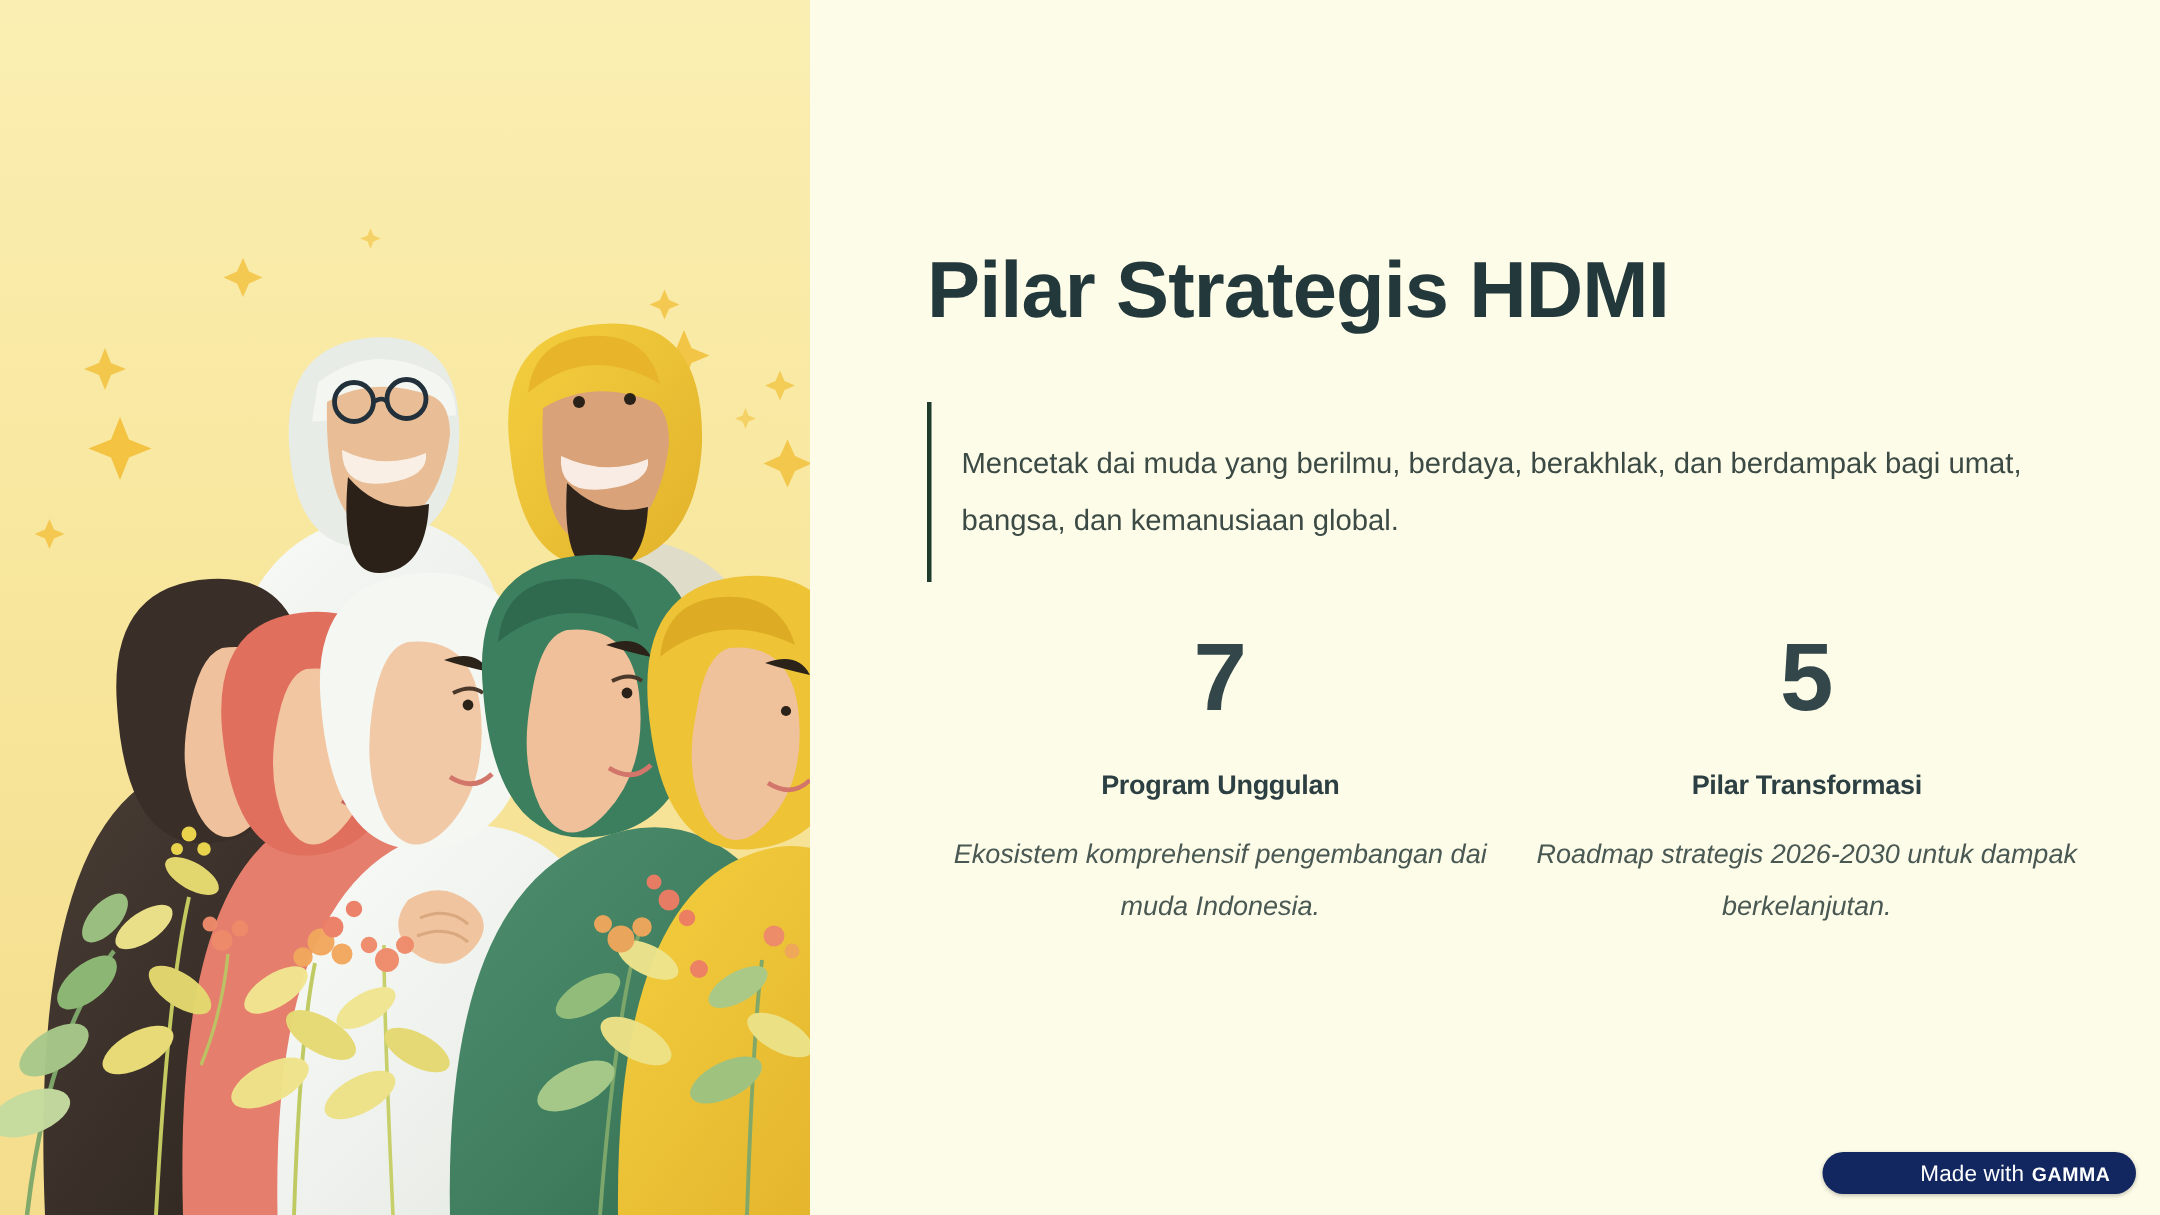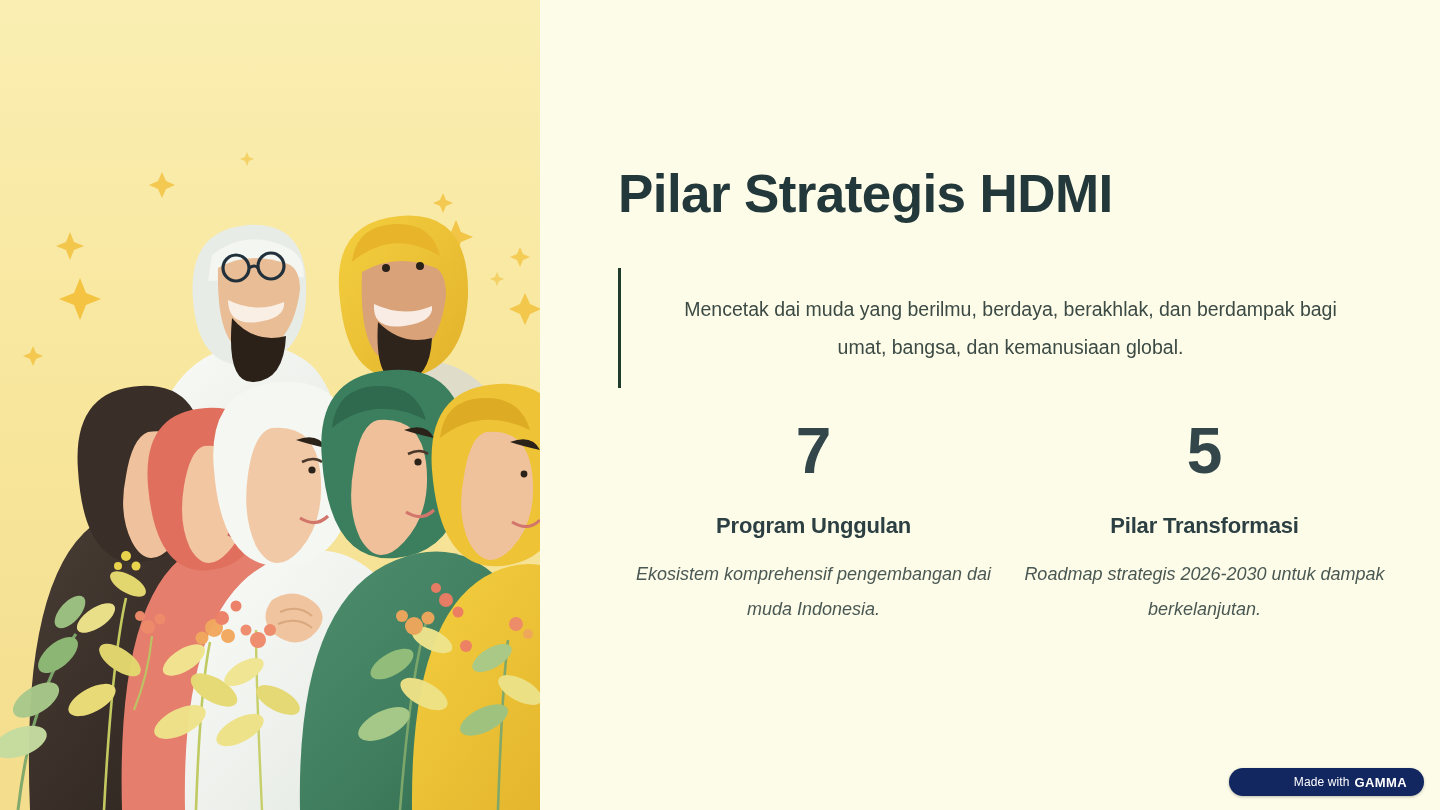--- a/index.html
+++ b/index.html
@@ -44,22 +44,21 @@
     color:#23383A;
     white-space:nowrap;
     font-family:"Liberation Sans", sans-serif;
   }
 
   .quote-block {
     position:absolute;
     left:78px; top:268px;
     width:730px;
     border-left:3px solid #1E3B2C;
-    padding:22px 0 22px 52px;
-    text-align:center;
+    padding:22px 0 22px 20px;
   }
   .quote-text {
     font-size:19.5px;
     line-height:38px;
     color:#3C4A45;
     font-weight:400;
   }
 
   .stats-row {
     position:absolute;
@@ -74,21 +73,21 @@
   }
   .stat-number {
     font-size:64px;
     font-weight:700;
     color:#33474A;
     line-height:1.05;
     letter-spacing:0px;
   }
   .stat-label {
     margin-top:28px;
-    font-size:22px;
+    font-size:18px;
     font-weight:700;
     color:#2C3F42;
     letter-spacing:-0.2px;
   }
   .stat-desc {
     margin-top:18px;
     font-size:18px;
     line-height:35px;
     color:#4A5854;
     font-weight:400;
@@ -105,21 +104,21 @@
     border-radius:14px;
     background:#122660;
     display:flex;
     align-items:center;
     justify-content:center;
     gap:5px;
     box-shadow:0 1px 3px rgba(0,0,0,0.25);
     cursor:pointer;
   }
   .gamma-made {
-    font-size:12px;
+    font-size:15px;
     color:#FFFFFF;
     font-weight:400;
     letter-spacing:0.1px;
     padding-left:48px;
   }
   .gamma-word {
     font-size:13px;
     color:#FFFFFF;
     font-weight:700;
     letter-spacing:0.4px;

